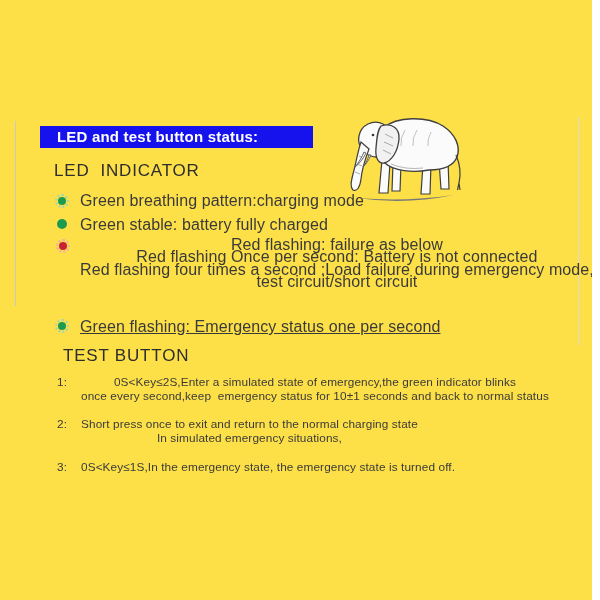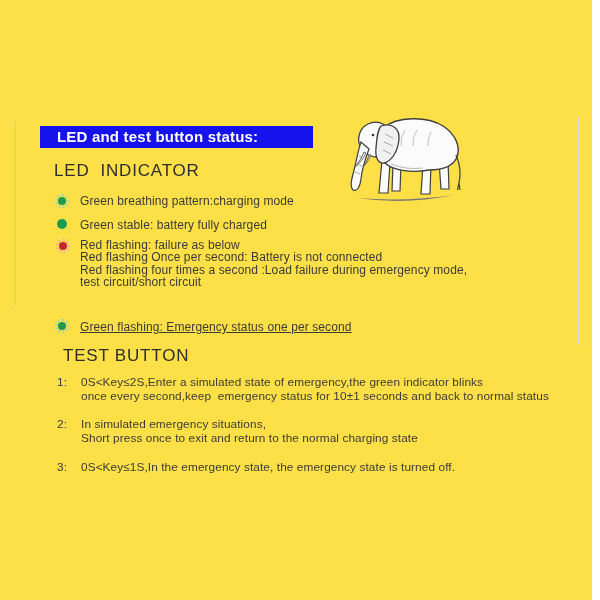--- a/index.html
+++ b/index.html
@@ -1,21 +1,21 @@
 <!DOCTYPE html>
 <html style="--header-bg: #1512ee; --header-text: #ffffff; --green: #1c9b4e; --green-halo: #9bd8b4; --red: #c82333; --red-halo: #f2aab2; --text: #3a3a3a;"><head>
 <meta charset="utf-8">
 <style>
   html,body{margin:0;padding:0;background:#ffffff;}
   #canvas{
     position:relative;width:592px;height:600px;background:#fde047;overflow:hidden;
     font-family:"Liberation Sans", sans-serif;color:var(--text,#3a3a3a);
   }
   .abs{position:absolute;}
-  .t{white-space:pre;}
+  .t{white-space:pre;text-align:center;}
 
   
   .edge{background:#cccccc;width:1px;}
   #edge-left{left:15px;top:121px;height:185px;background:#c9c9c9;}
   #edge-right{left:578px;top:117px;height:228px;background:#dadada;}
 
   
   #header-bar{
     left:40px;top:126px;width:273px;height:22px;
     background:var(--header-bg,#1512ee);
@@ -24,21 +24,21 @@
     color:var(--header-text,#fff);font-size:15px;font-weight:700;
     line-height:22px;padding-left:17px;letter-spacing:.2px;white-space:pre;
   }
 
   
   .section-title{font-size:17px;color:#2d2d2d;letter-spacing:.8px;white-space:pre;}
   #led-title{left:54px;top:161px;}
   #test-title{left:63px;top:346px;}
 
   
-  .led-text{font-size:12px;line-height:12.4px;letter-spacing:.1px;}
+  .led-text{font-size:16px;line-height:12.4px;letter-spacing:.1px;}
   .led-halo{
     width:14px;height:14px;border-radius:50%;
     display:flex;align-items:center;justify-content:center;box-sizing:border-box;
   }
   .halo-green{border:2px dotted var(--green-halo,#9bd8b4);}
   .halo-red{border:2px dotted var(--red-halo,#f2aab2);}
   .led-core{width:8px;height:8px;border-radius:50%;}
   .core-green{background:var(--green,#1c9b4e);}
   .core-red{background:var(--red,#c82333);}
   .led-plain{width:10px;height:10px;border-radius:50%;background:var(--green,#1c9b4e);}
@@ -111,22 +111,22 @@
     <span class="num t">1:</span>
     <div class="lines">
       <div class="t">0S&lt;Key≤2S,Enter a simulated state of emergency,the green indicator blinks</div>
       <div class="t">once every second,keep  emergency status for 10±1 seconds and back to normal status</div>
     </div>
   </div>
 
   <div class="abs test-item" style="left:57px;top:418px;">
     <span class="num t">2:</span>
     <div class="lines">
+      <div class="t">Short press once to exit and return to the normal charging state</div>
       <div class="t">In simulated emergency situations,</div>
-      <div class="t">Short press once to exit and return to the normal charging state</div>
     </div>
   </div>
 
   <div class="abs test-item" style="left:57px;top:461px;">
     <span class="num t">3:</span>
     <div class="lines">
       <div class="t">0S&lt;Key≤1S,In the emergency state, the emergency state is turned off.</div>
     </div>
   </div>
 

